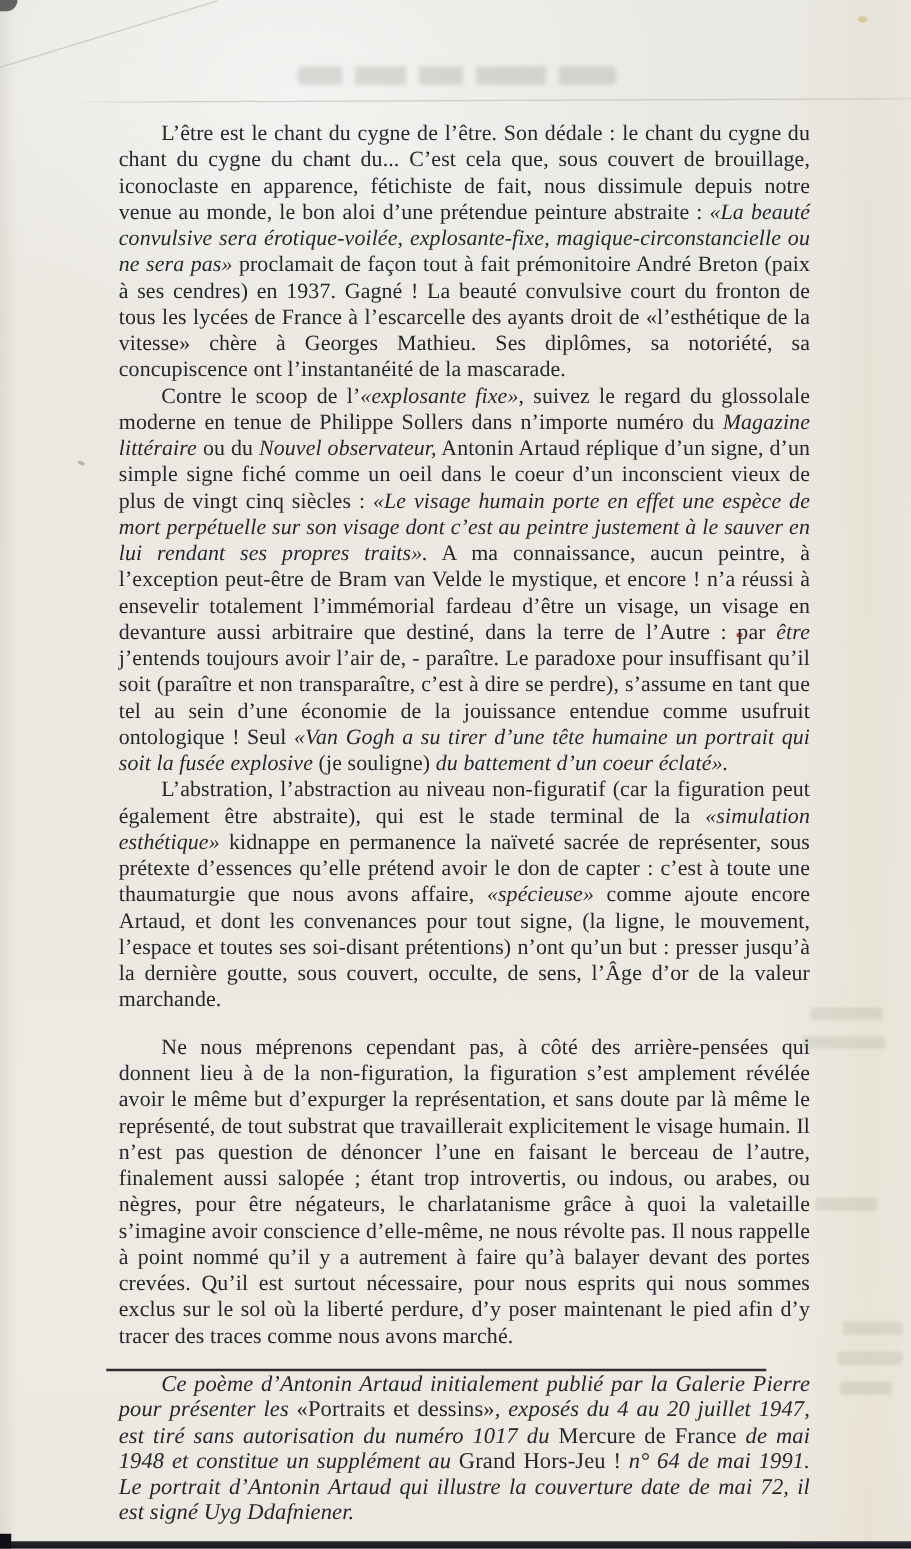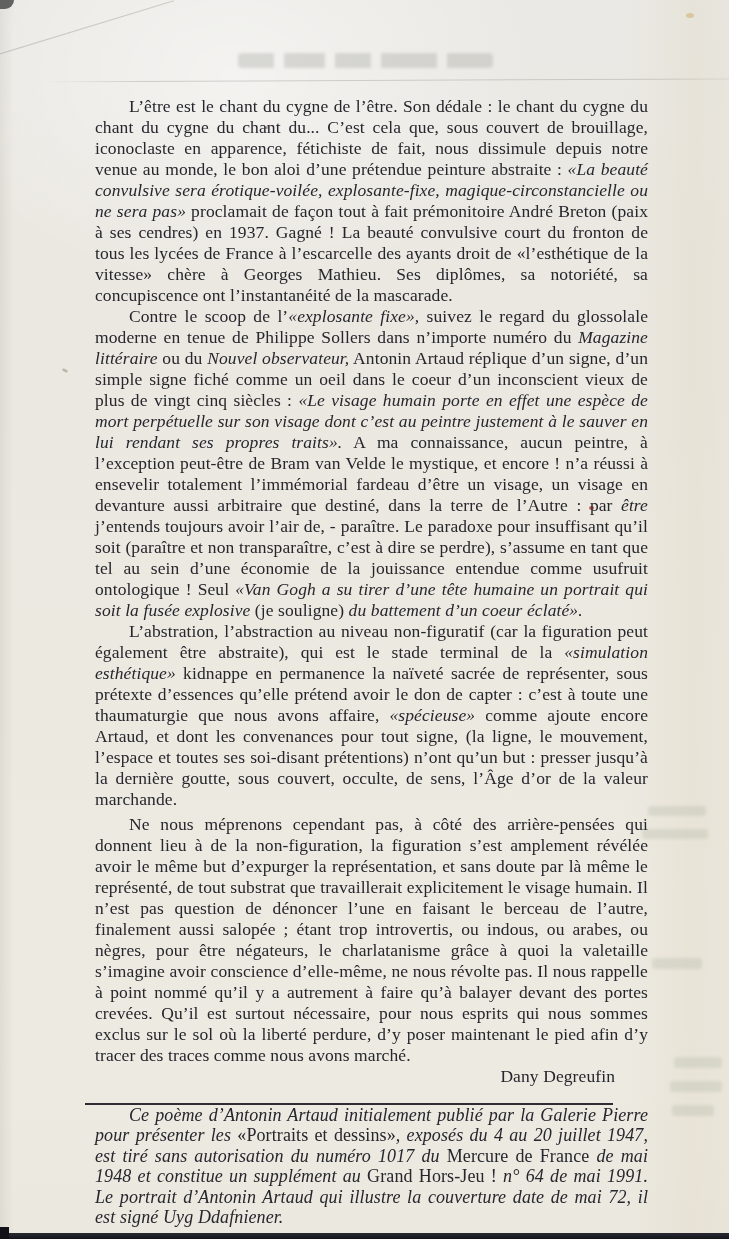--- a/index.html
+++ b/index.html
@@ -17,21 +17,21 @@
     color:#26262d;
   }
   
   .text-block{
     position:absolute;left:95px;top:96px;width:553px;
     font-size:17.5px;line-height:21px;
     text-align:justify;
     letter-spacing:0.1px;
   }
   .text-block p{margin:0;text-indent:34px;}
-  .text-block p.gap{margin-top:4px;}
+  .text-block p.gap{margin-top:17px;}
   .it{font-style:italic;}
   .rm{font-style:normal;}
   .signature{
     margin-top:2px;
     text-align:right;
     padding-right:33px;
     text-indent:0;
   }
   .rule{
     position:relative;
@@ -116,20 +116,19 @@
   <div class="artifact speck-brown"></div>
   <div class="artifact speck-grey"></div>
 
   <div class="text-block">
     <div>
         <p><span class="rm">L’être est le chant du cygne de l’être. Son dédale : le chant du cygne du chant du cygne du chant du... C’est cela que, sous couvert de brouillage, iconoclaste en apparence, fétichiste de fait, nous dissimule depuis notre venue au monde, le bon aloi d’une prétendue peinture abstraite : </span><span class="it">«La beauté convulsive sera érotique-voilée, explosante-fixe, magique-circonstancielle ou ne sera pas»</span><span class="rm"> proclamait de façon tout à fait prémonitoire André Breton (paix à ses cendres) en 1937. Gagné ! La beauté convulsive court du fronton de tous les lycées de France à l’escarcelle des ayants droit de «l’esthétique de la vitesse» chère à Georges Mathieu. Ses diplômes, sa notoriété, sa concupiscence ont l’instantanéité de la mascarade.</span></p>
         <p><span class="rm">Contre le scoop de l’</span><span class="it">«explosante fixe»,</span><span class="rm"> suivez le regard du glossolale moderne en tenue de Philippe Sollers dans n’importe numéro du </span><span class="it">Magazine littéraire</span><span class="rm"> ou du </span><span class="it">Nouvel observateur,</span><span class="rm"> Antonin Artaud réplique d’un signe, d’un simple signe fiché comme un oeil dans le coeur d’un inconscient vieux de plus de vingt cinq siècles : </span><span class="it">«Le visage humain porte en effet une espèce de mort perpétuelle sur son visage dont c’est au peintre justement à le sauver en lui rendant ses propres traits».</span><span class="rm"> A ma connaissance, aucun peintre, à l’exception peut-être de Bram van Velde le mystique, et encore ! n’a réussi à ensevelir totalement l’immémorial fardeau d’être un visage, un visage en devanture aussi arbitraire que destiné, dans la terre de l’Autre : par </span><span class="it">être</span><span class="rm"> j’entends toujours avoir l’air de, - paraître. Le paradoxe pour insuffisant qu’il soit (paraître et non transparaître, c’est à dire se perdre), s’assume en tant que tel au sein d’une économie de la jouissance entendue comme usufruit ontologique ! Seul </span><span class="it">«Van Gogh a su tirer d’une tête humaine un portrait qui soit la fusée explosive</span><span class="rm"> (je souligne) </span><span class="it">du battement d’un coeur éclaté».</span></p>
         <p><span class="rm">L’abstration, l’abstraction au niveau non-figuratif (car la figuration peut également être abstraite), qui est le stade terminal de la </span><span class="it">«simulation esthétique»</span><span class="rm"> kidnappe en permanence la naïveté sacrée de représenter, sous prétexte d’essences qu’elle prétend avoir le don de capter : c’est à toute une thaumaturgie que nous avons affaire, </span><span class="it">«spécieuse»</span><span class="rm"> comme ajoute encore Artaud, et dont les convenances pour tout signe, (la ligne, le mouvement, l’espace et toutes ses soi-disant prétentions) n’ont qu’un but : presser jusqu’à la dernière goutte, sous couvert, occulte, de sens, l’Âge d’or de la valeur marchande.</span></p>
         <p class="gap"><span class="rm">Ne nous méprenons cependant pas, à côté des arrière-pensées qui donnent lieu à de la non-figuration, la figuration s’est amplement révélée avoir le même but d’expurger la représentation, et sans doute par là même le représenté, de tout substrat que travaillerait explicitement le visage humain. Il n’est pas question de dénoncer l’une en faisant le berceau de l’autre, finalement aussi salopée ; étant trop introvertis, ou indous, ou arabes, ou nègres, pour être négateurs, le charlatanisme grâce à quoi la valetaille s’imagine avoir conscience d’elle-même, ne nous révolte pas. Il nous rappelle à point nommé qu’il y a autrement à faire qu’à balayer devant des portes crevées. Qu’il est surtout nécessaire, pour nous esprits qui nous sommes exclus sur le sol où la liberté perdure, d’y poser maintenant le pied afin d’y tracer des traces comme nous avons marché.</span></p>
       </div>
-    <p class="signature">Dany Degreufin</p>
     <div class="rule"></div>
     <p class="colophon"><span class="it">Ce poème d’Antonin Artaud initialement publié par la Galerie Pierre pour présenter les </span><span class="rm">«Portraits et dessins»</span><span class="it">, exposés du 4 au 20 juillet 1947, est tiré sans autorisation du numéro 1017 du </span><span class="rm">Mercure de France</span><span class="it"> de mai 1948 et constitue un supplément au </span><span class="rm">Grand Hors-Jeu ! </span><span class="it">n° 64 de mai 1991. Le portrait d’Antonin Artaud qui illustre la couverture date de mai 72, il est signé Uyg Ddafniener.</span></p>
   </div>
 
   <div class="artifact edge-strip"></div>
   <div class="artifact edge-corner"></div>
 </div>
 
 </body></html>

